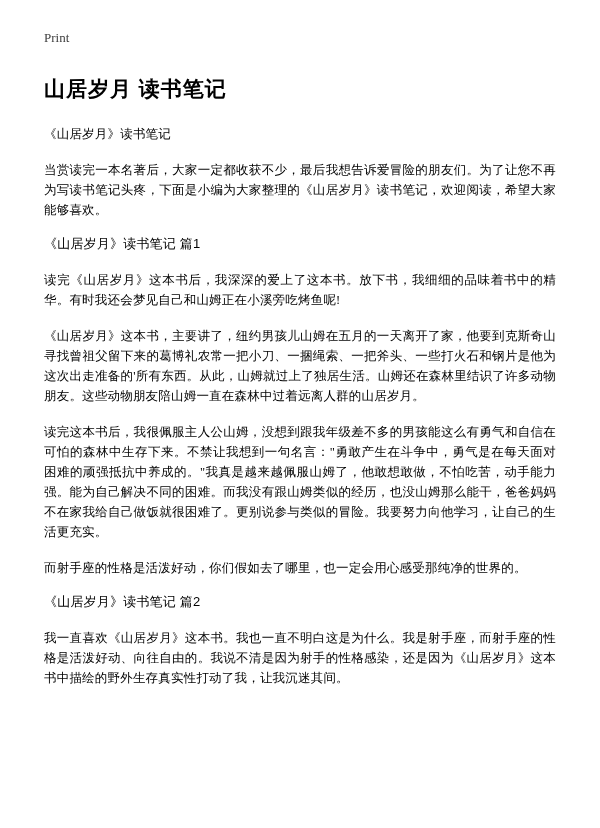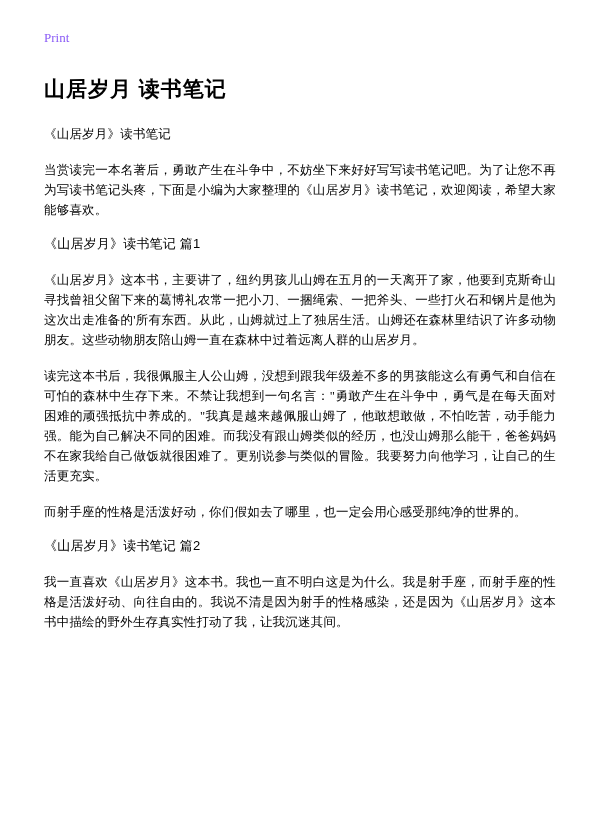--- a/index.html
+++ b/index.html
@@ -18,21 +18,21 @@
     position: relative;
     width: 600px;
     height: 828px;
     box-sizing: border-box;
     padding: 28px 44px 0 44px;
   }
   .print-link {
     font-family: "Liberation Serif", "DejaVu Serif", serif;
     font-size: 13px;
     line-height: 16px;
-    color: #8b5cf6;
+    color: #404040;
     text-decoration: none;
     display: inline-block;
     margin: 0 12px 0 0;
   }
   .doc-title {
     text-align: left;
     font-family: "Liberation Sans", sans-serif;
     font-weight: bold;
     font-size: 21px;
     line-height: 26px;
@@ -62,22 +62,23 @@
 <body>
 
 <div class="page">
 
   <a href="#" class="print-link">Print</a>
 
   <h1 class="doc-title">山居岁月  读书笔记</h1>
 
   <div>
     <p class="para">《山居岁月》读书笔记</p>
-    <p class="para">当赏读完一本名著后，勇敢产生在斗争中，不妨坐下来好好写写读书笔记吧。为了让您不再为写读书笔记头疼，下面是小编为大家整理的《山居岁月》读书笔记，欢迎阅读，希望大家能够喜欢。</p>
+    <p class="para">当赏读完一本名著后，大家一定都收获不少，最后我想告诉爱冒险的朋友们。为了让您不再为写读书笔记头疼，下面是小编为大家整理的《山居岁月》读书笔记，欢迎阅读，希望大家能够喜欢。</p>
     <h2 class="subhead">《山居岁月》读书笔记 篇1</h2>
+    <p class="para">读完《山居岁月》这本书后，我深深的爱上了这本书。放下书，我细细的品味着书中的精华。有时我还会梦见自己和山姆正在小溪旁吃烤鱼呢!</p>
     <p class="para">《山居岁月》这本书，主要讲了，纽约男孩儿山姆在五月的一天离开了家，他要到克斯奇山寻找曾祖父留下来的葛博礼农常一把小刀、一捆绳索、一把斧头、一些打火石和钢片是他为这次出走准备的'所有东西。从此，山姆就过上了独居生活。山姆还在森林里结识了许多动物朋友。这些动物朋友陪山姆一直在森林中过着远离人群的山居岁月。</p>
     <p class="para">读完这本书后，我很佩服主人公山姆，没想到跟我年级差不多的男孩能这么有勇气和自信在可怕的森林中生存下来。不禁让我想到一句名言："勇敢产生在斗争中，勇气是在每天面对困难的顽强抵抗中养成的。"我真是越来越佩服山姆了，他敢想敢做，不怕吃苦，动手能力强。能为自己解决不同的困难。而我没有跟山姆类似的经历，也没山姆那么能干，爸爸妈妈不在家我给自己做饭就很困难了。更别说参与类似的冒险。我要努力向他学习，让自己的生活更充实。</p>
     <p class="para">而射手座的性格是活泼好动，你们假如去了哪里，也一定会用心感受那纯净的世界的。</p>
     <h2 class="subhead">《山居岁月》读书笔记 篇2</h2>
     <p class="para">我一直喜欢《山居岁月》这本书。我也一直不明白这是为什么。我是射手座，而射手座的性格是活泼好动、向往自由的。我说不清是因为射手的性格感染，还是因为《山居岁月》这本书中描绘的野外生存真实性打动了我，让我沉迷其间。</p>
   </div>
 
 </div>
 
 </body></html>

